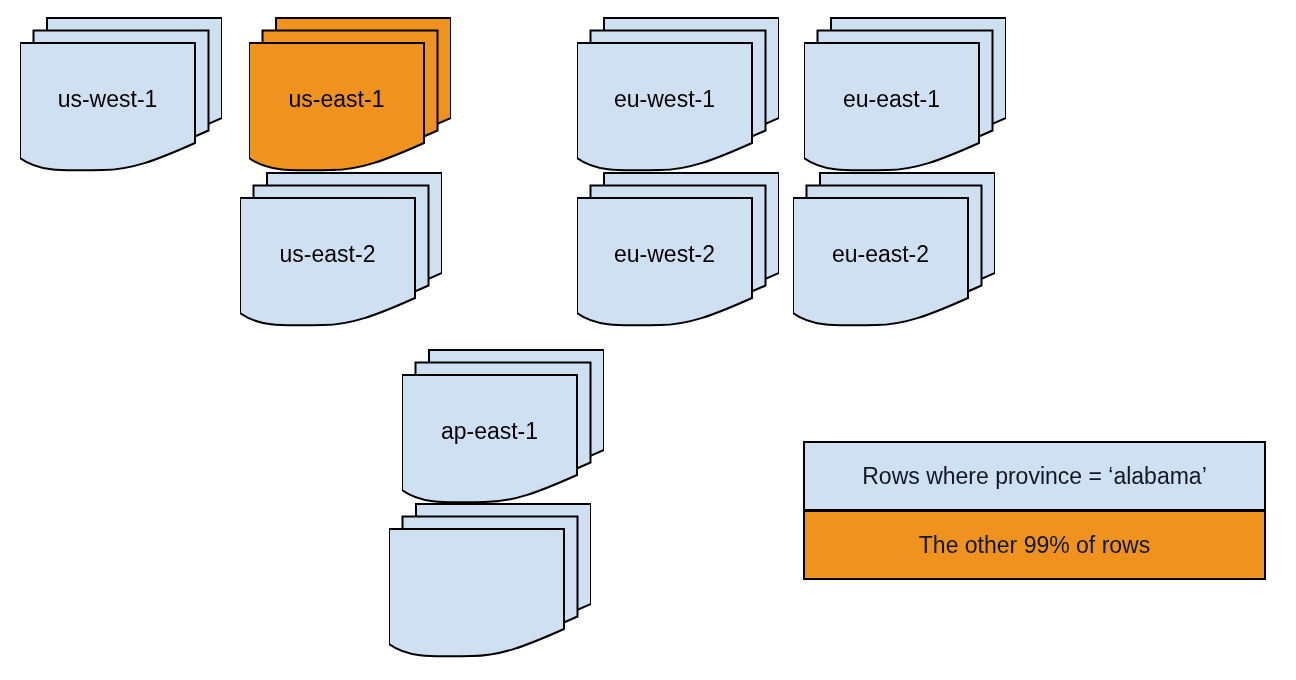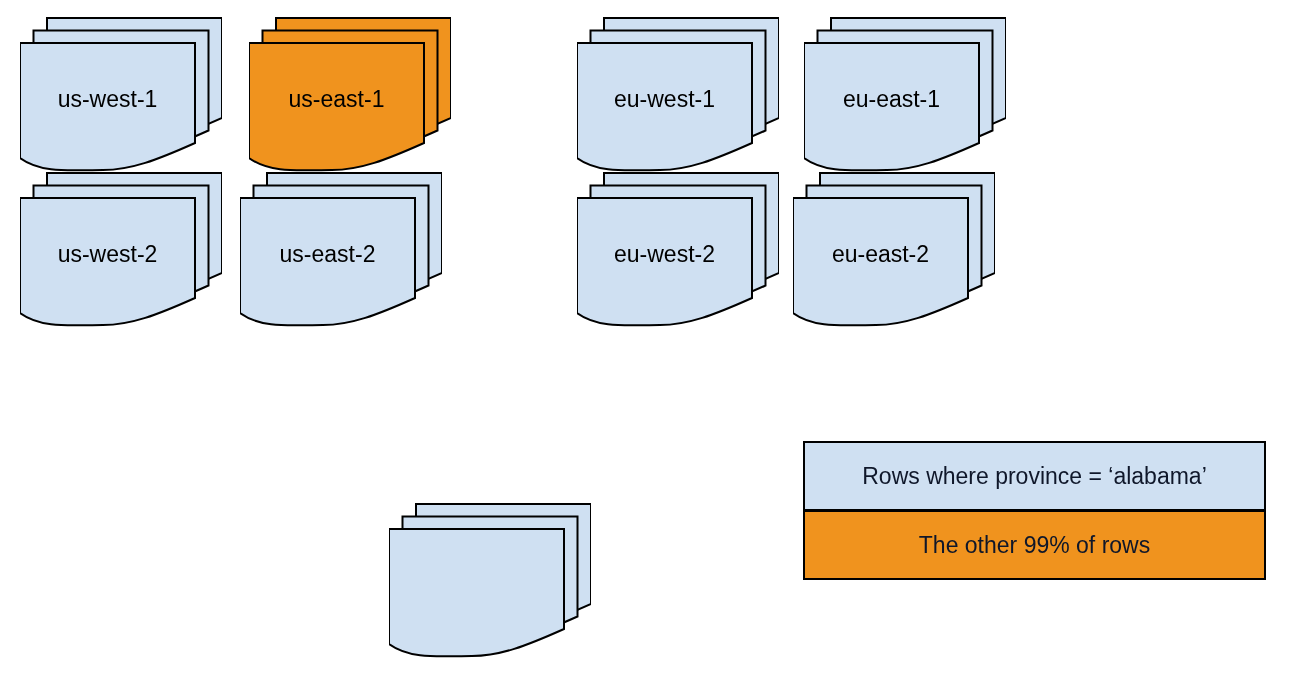--- a/index.html
+++ b/index.html
@@ -126,28 +126,20 @@
 
   <div class="stack pos-eu-east-1">
     <svg width="202" height="157" viewBox="0 0 202 157">
       <path class="doc" transform="translate(27,1)" d="M0 0 H175 V100 C137 117 111 127 83 127 C52 127 22 131 0 115 Z"></path>
       <path class="doc" transform="translate(13.5,13.5)" d="M0 0 H175 V100 C137 117 111 127 83 127 C52 127 22 131 0 115 Z"></path>
       <path class="doc" transform="translate(0,26)" d="M0 0 H175 V100 C137 117 111 127 83 127 C52 127 22 131 0 115 Z"></path>
     </svg>
     <div class="stack-label">eu-east-1</div>
   </div>
 
-  <div class="stack pos-us-west-2">
-    <svg width="202" height="157" viewBox="0 0 202 157">
-      <path class="doc" transform="translate(27,1)" d="M0 0 H175 V100 C137 117 111 127 83 127 C52 127 22 131 0 115 Z"></path>
-      <path class="doc" transform="translate(13.5,13.5)" d="M0 0 H175 V100 C137 117 111 127 83 127 C52 127 22 131 0 115 Z"></path>
-      <path class="doc" transform="translate(0,26)" d="M0 0 H175 V100 C137 117 111 127 83 127 C52 127 22 131 0 115 Z"></path>
-    </svg>
-    <div class="stack-label">us-west-2</div>
-  </div>
 
   <div class="stack pos-us-east-2">
     <svg width="202" height="157" viewBox="0 0 202 157">
       <path class="doc" transform="translate(27,1)" d="M0 0 H175 V100 C137 117 111 127 83 127 C52 127 22 131 0 115 Z"></path>
       <path class="doc" transform="translate(13.5,13.5)" d="M0 0 H175 V100 C137 117 111 127 83 127 C52 127 22 131 0 115 Z"></path>
       <path class="doc" transform="translate(0,26)" d="M0 0 H175 V100 C137 117 111 127 83 127 C52 127 22 131 0 115 Z"></path>
     </svg>
     <div class="stack-label">us-east-2</div>
   </div>
 
@@ -162,20 +154,28 @@
 
   <div class="stack pos-eu-east-2">
     <svg width="202" height="157" viewBox="0 0 202 157">
       <path class="doc" transform="translate(27,1)" d="M0 0 H175 V100 C137 117 111 127 83 127 C52 127 22 131 0 115 Z"></path>
       <path class="doc" transform="translate(13.5,13.5)" d="M0 0 H175 V100 C137 117 111 127 83 127 C52 127 22 131 0 115 Z"></path>
       <path class="doc" transform="translate(0,26)" d="M0 0 H175 V100 C137 117 111 127 83 127 C52 127 22 131 0 115 Z"></path>
     </svg>
     <div class="stack-label">eu-east-2</div>
   </div>
 
+  <div class="stack pos-ap-east-1">
+    <svg width="202" height="157" viewBox="0 0 202 157">
+      <path class="doc" transform="translate(27,1)" d="M0 0 H175 V100 C137 117 111 127 83 127 C52 127 22 131 0 115 Z"></path>
+      <path class="doc" transform="translate(13.5,13.5)" d="M0 0 H175 V100 C137 117 111 127 83 127 C52 127 22 131 0 115 Z"></path>
+      <path class="doc" transform="translate(0,26)" d="M0 0 H175 V100 C137 117 111 127 83 127 C52 127 22 131 0 115 Z"></path>
+    </svg>
+    <div class="stack-label">ap-east-1</div>
+  </div>
 
   <div class="stack pos-ap-east-2">
     <svg width="202" height="157" viewBox="0 0 202 157">
       <path class="doc" transform="translate(27,1)" d="M0 0 H175 V100 C137 117 111 127 83 127 C52 127 22 131 0 115 Z"></path>
       <path class="doc" transform="translate(13.5,13.5)" d="M0 0 H175 V100 C137 117 111 127 83 127 C52 127 22 131 0 115 Z"></path>
       <path class="doc" transform="translate(0,26)" d="M0 0 H175 V100 C137 117 111 127 83 127 C52 127 22 131 0 115 Z"></path>
     </svg>
   </div>
 
   <div class="legend">

